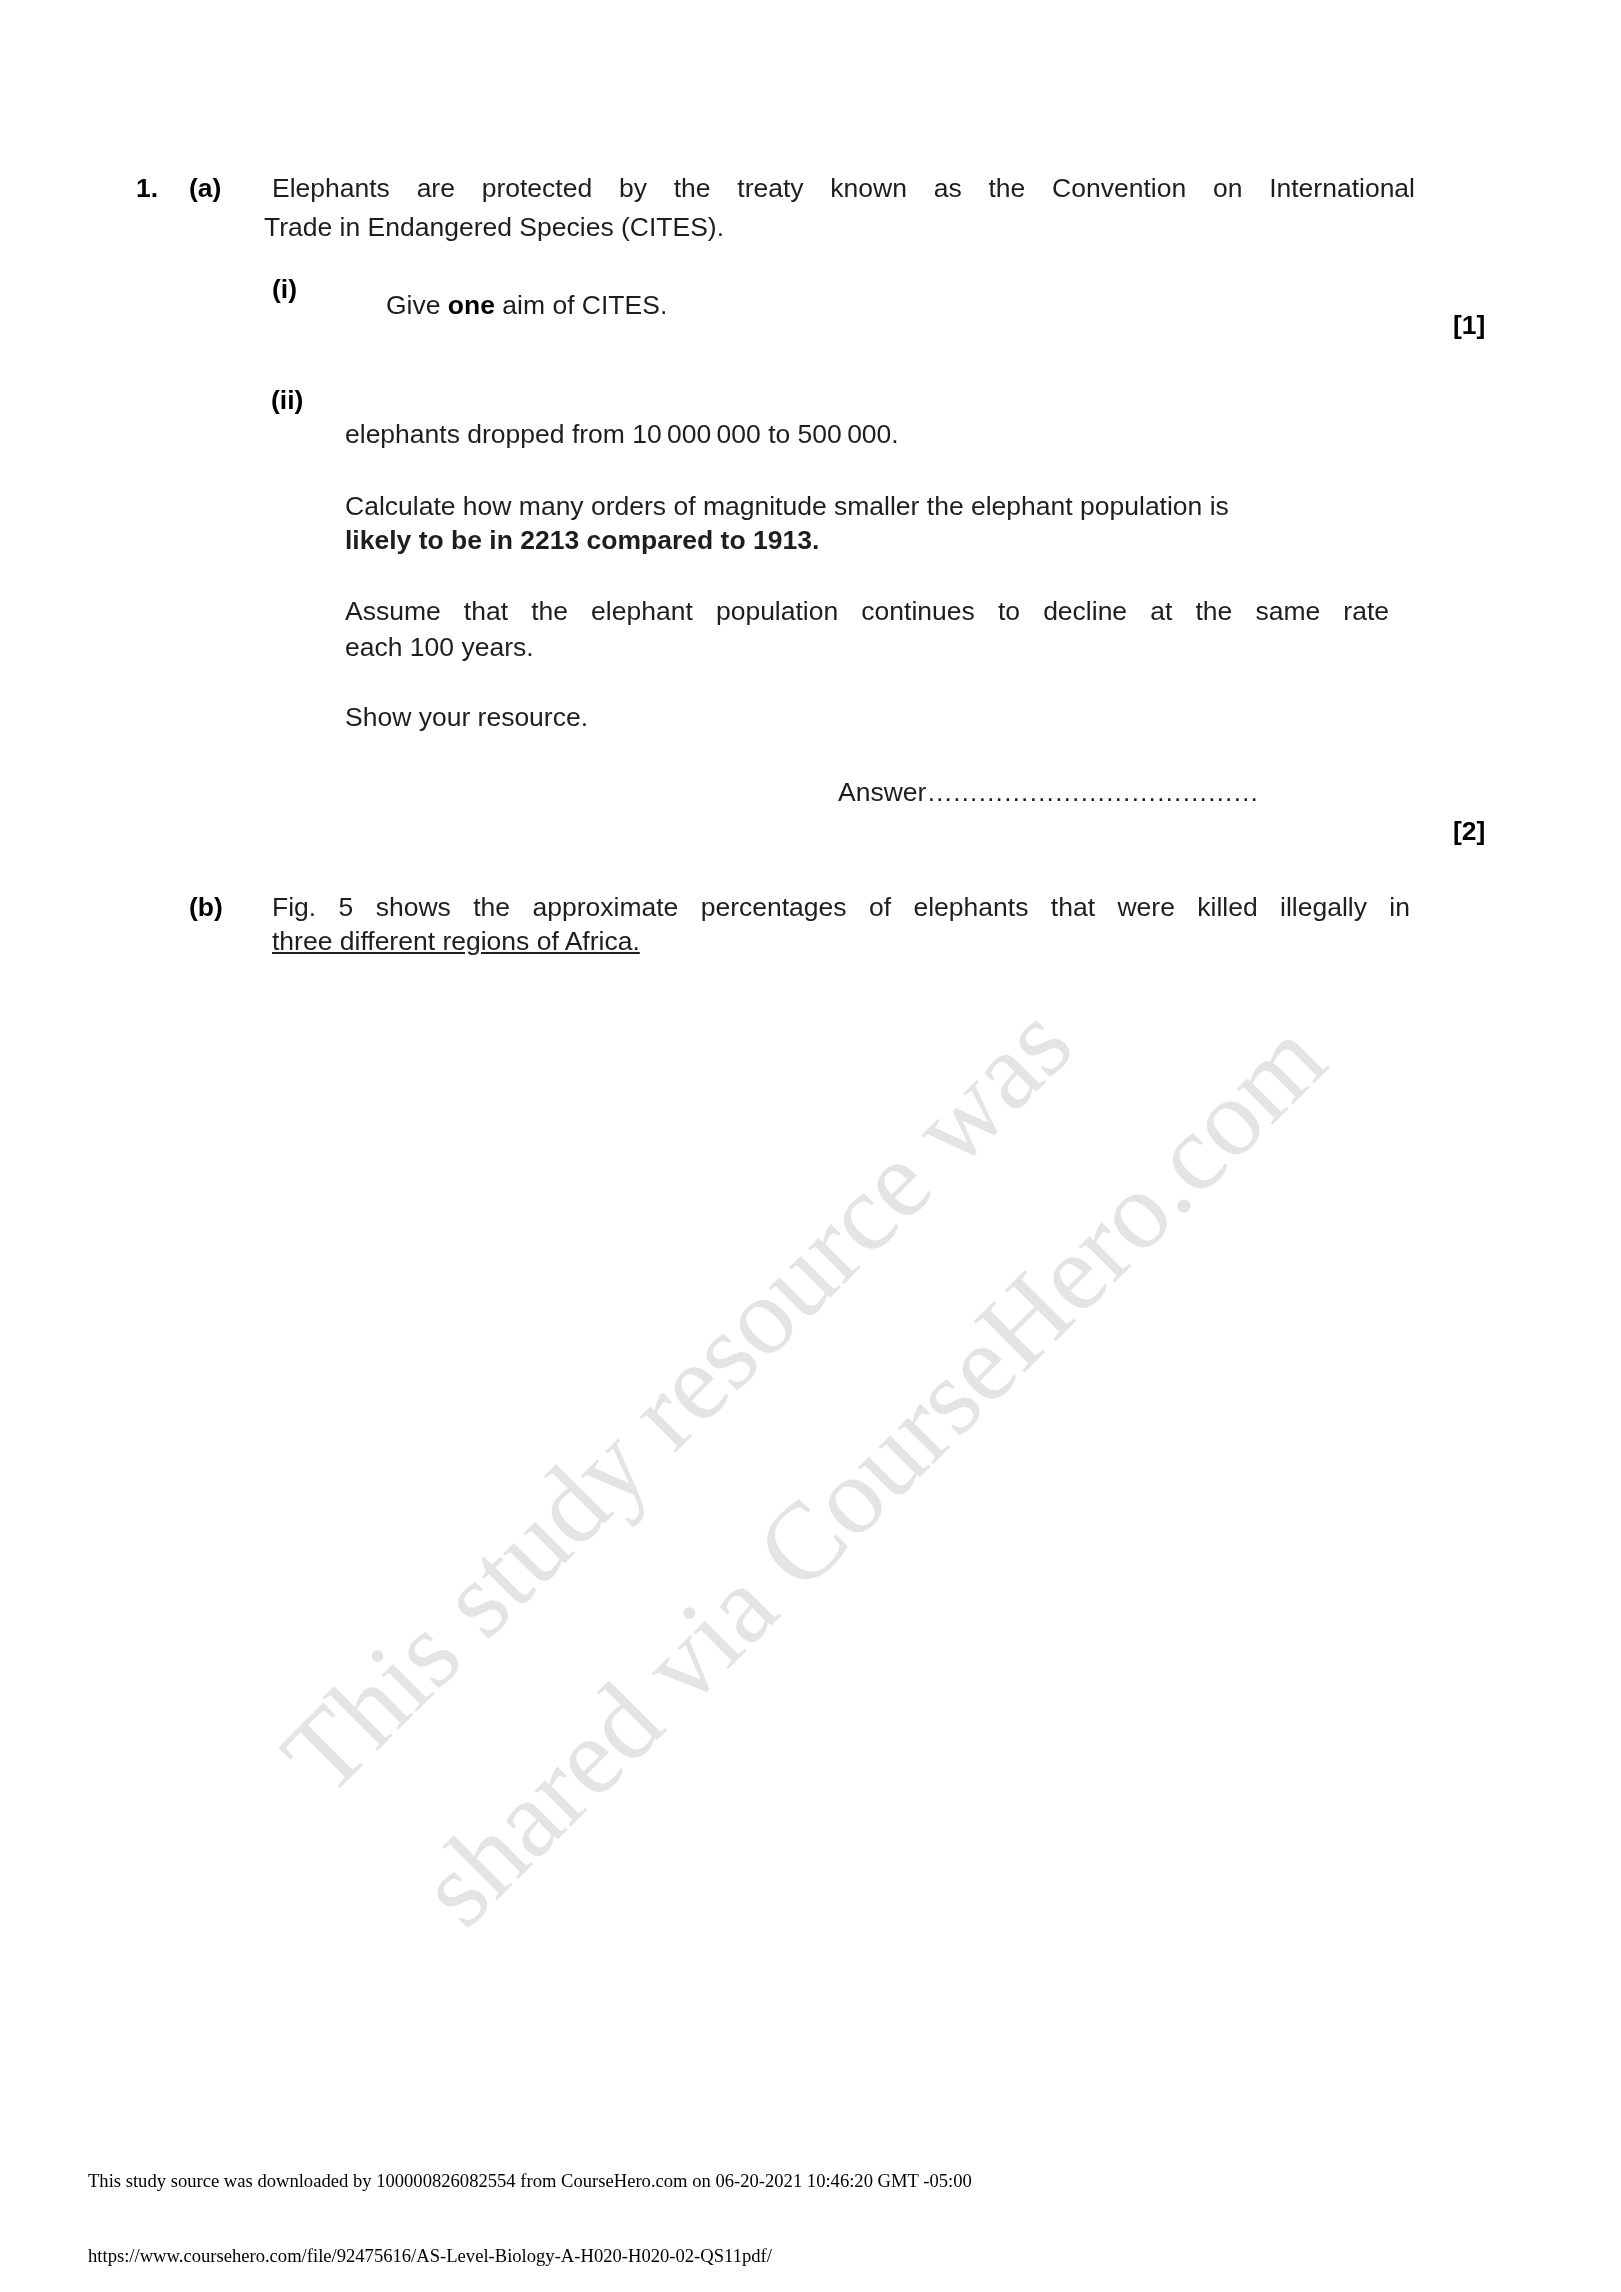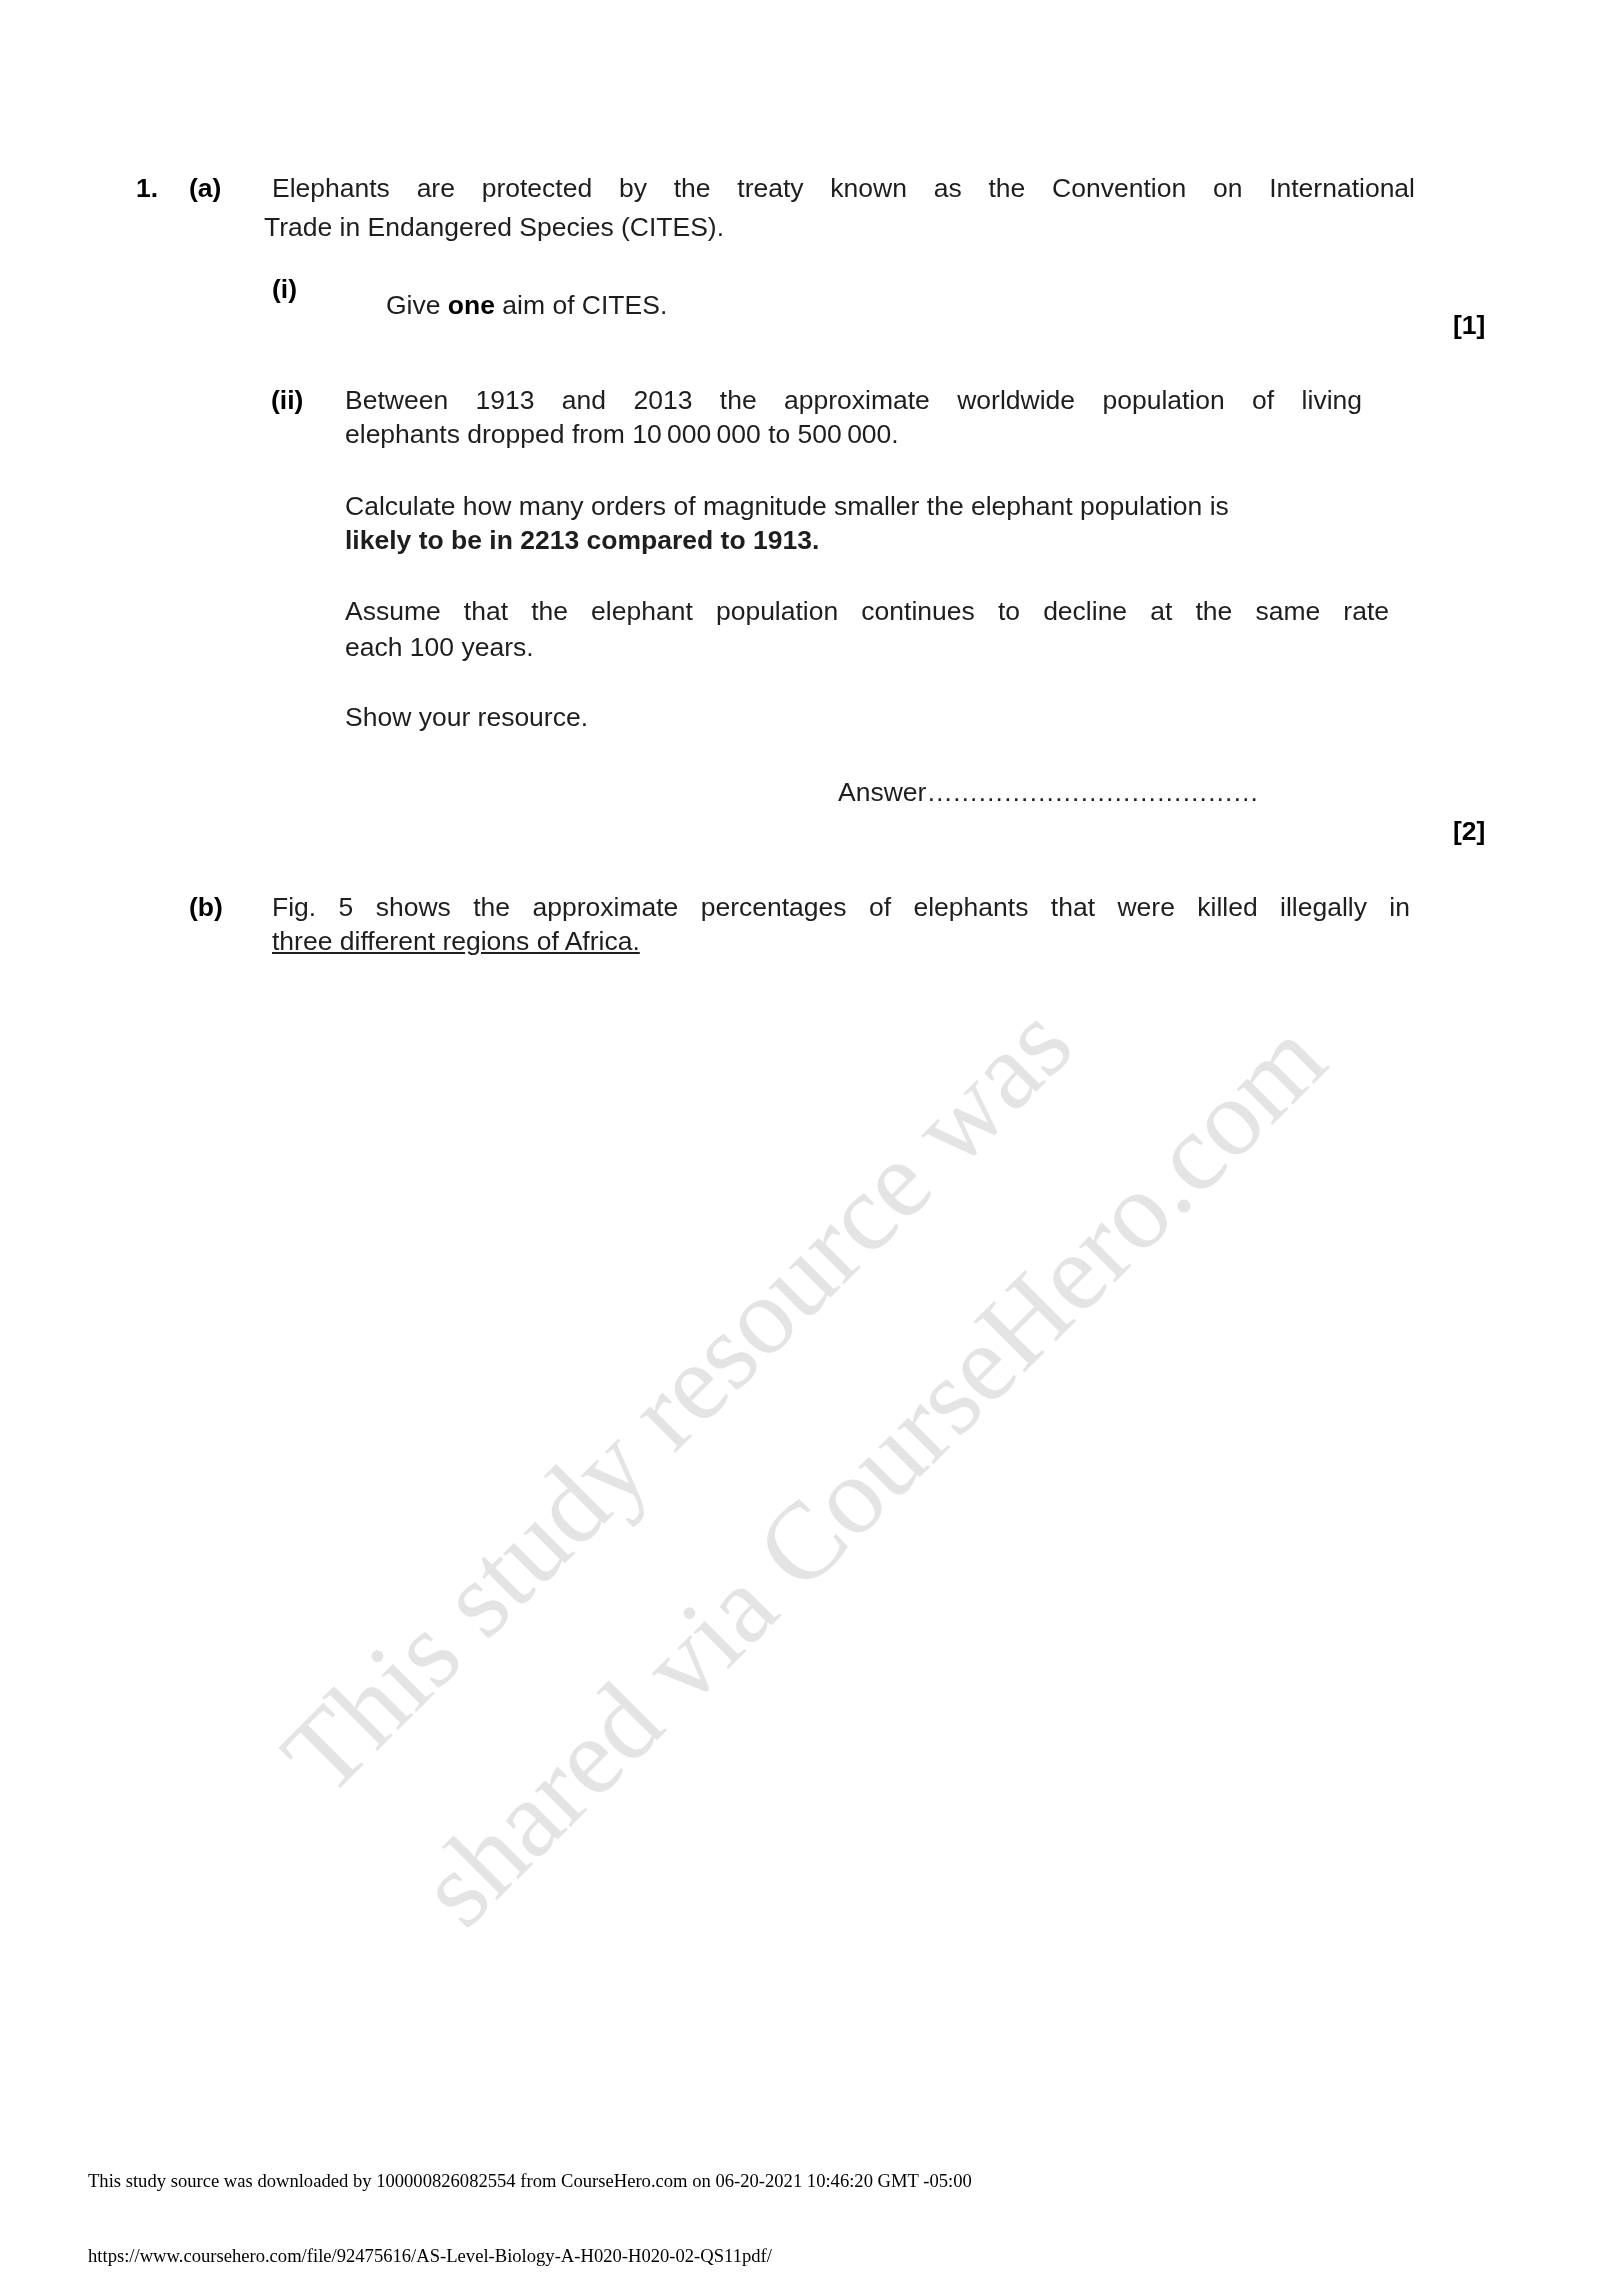--- a/index.html
+++ b/index.html
@@ -23,21 +23,20 @@
   <div class="t b" style="left:136px; top:175px;">1.</div>
   <div class="t b" style="left:189px; top:175px;">(a)</div>
   <div class="t just" style="left:272px; top:175px; width:1143px;">Elephants are protected by the treaty known as the Convention on International</div>
   <div class="t" style="left:264px; top:214px;">Trade in Endangered Species (CITES).</div>
 
   <div class="t b" style="left:272px; top:276px;">(i)</div>
   <div class="t" style="left:346px; top:292px;margin-left:40px;"><span>Give </span><span class="b">one</span><span> aim of CITES.</span></div>
   <div class="mark" style="left:1453px; top:312px;">[1]</div>
 
   <div class="t b" style="left:271px; top:387px;">(ii)</div>
-  <div class="t just" style="left:345px; top:387px; width:1017px;">Between 1913 and 2013 the approximate worldwide population of living</div>
   <div class="t" style="left:345px; top:421px;">elephants  dropped from 10 000 000 to 500 000.</div>
 
   <div class="t" style="left:345px; top:493px;">Calculate how many orders of magnitude smaller the elephant population is</div>
   <div class="t" style="left:345px; top:527px;font-weight:bold;">likely to be  in 2213 compared to 1913.</div>
 
   <div class="t just" style="left:345px; top:598px; width:1044px;">Assume that the elephant population continues  to  decline  at  the  same  rate</div>
   <div class="t" style="left:345px; top:634px;">each 100 years.</div>
 
   <div class="t" style="left:345px; top:704px;">Show your resource.</div>
 

